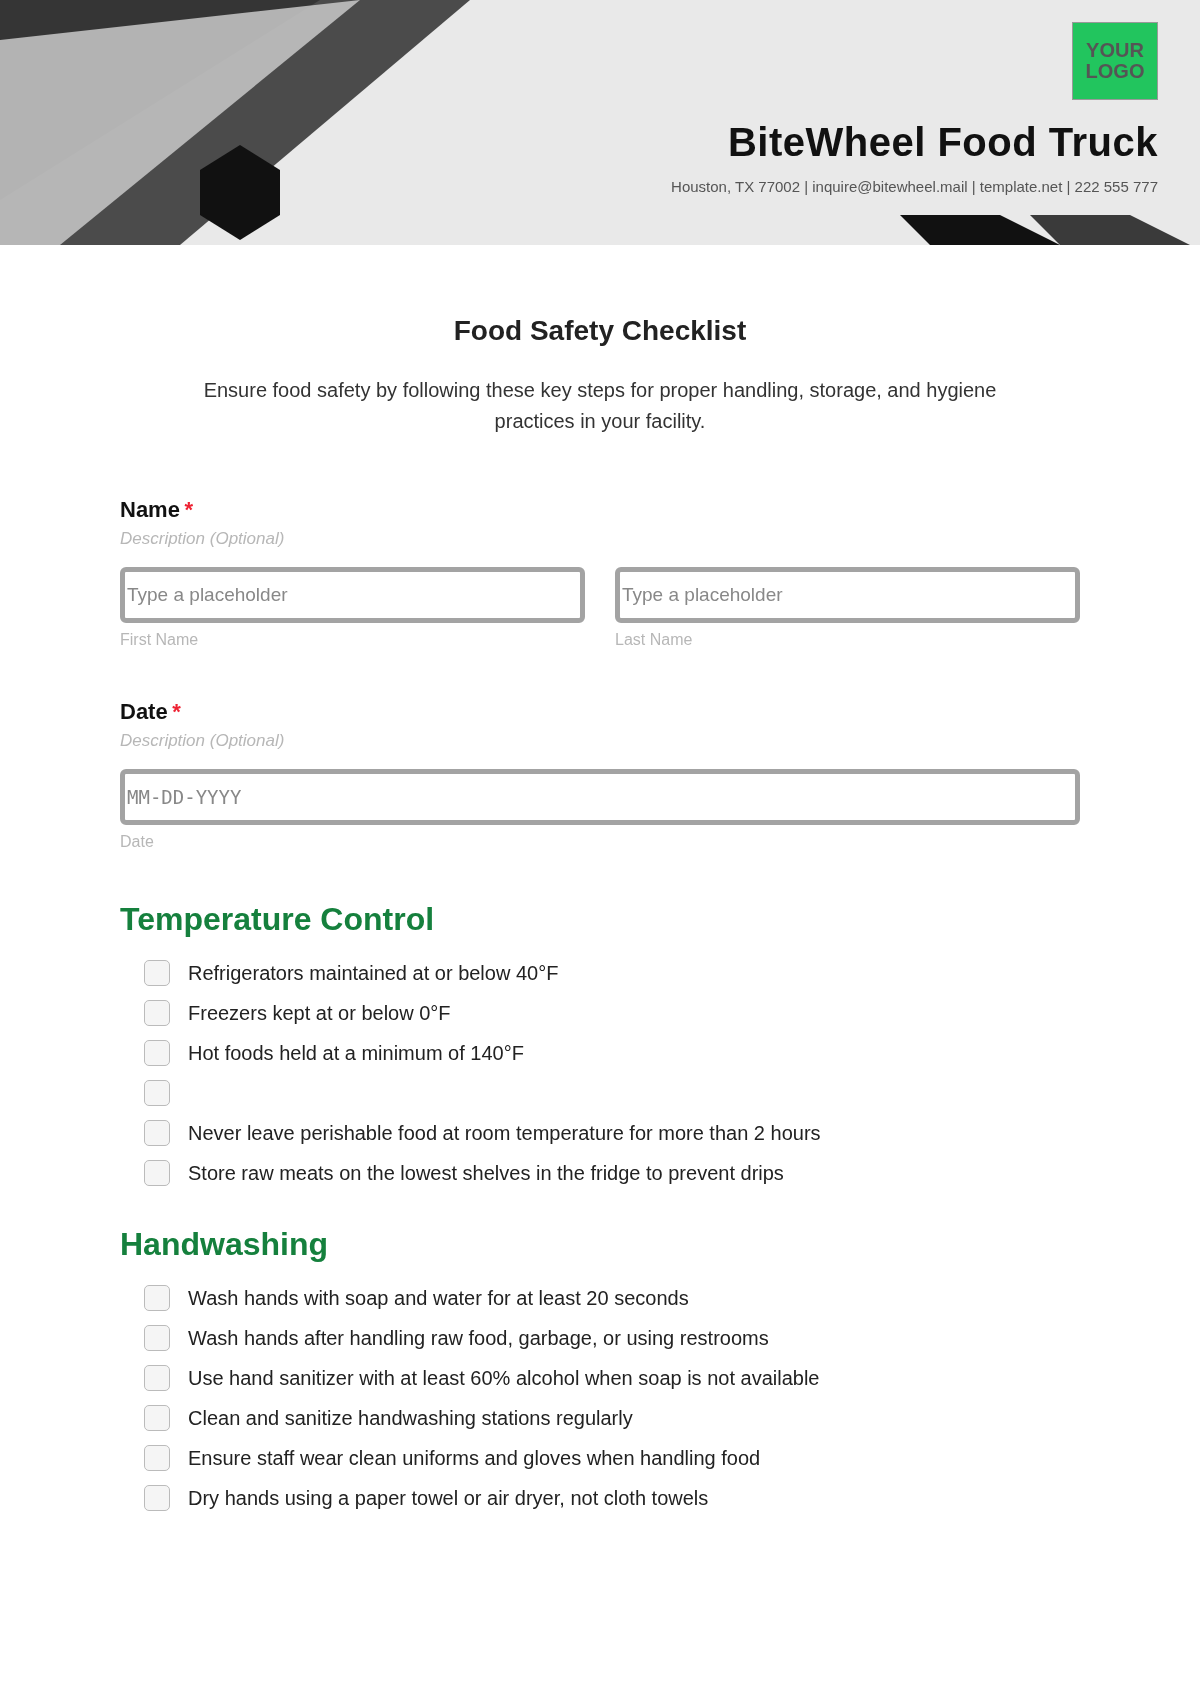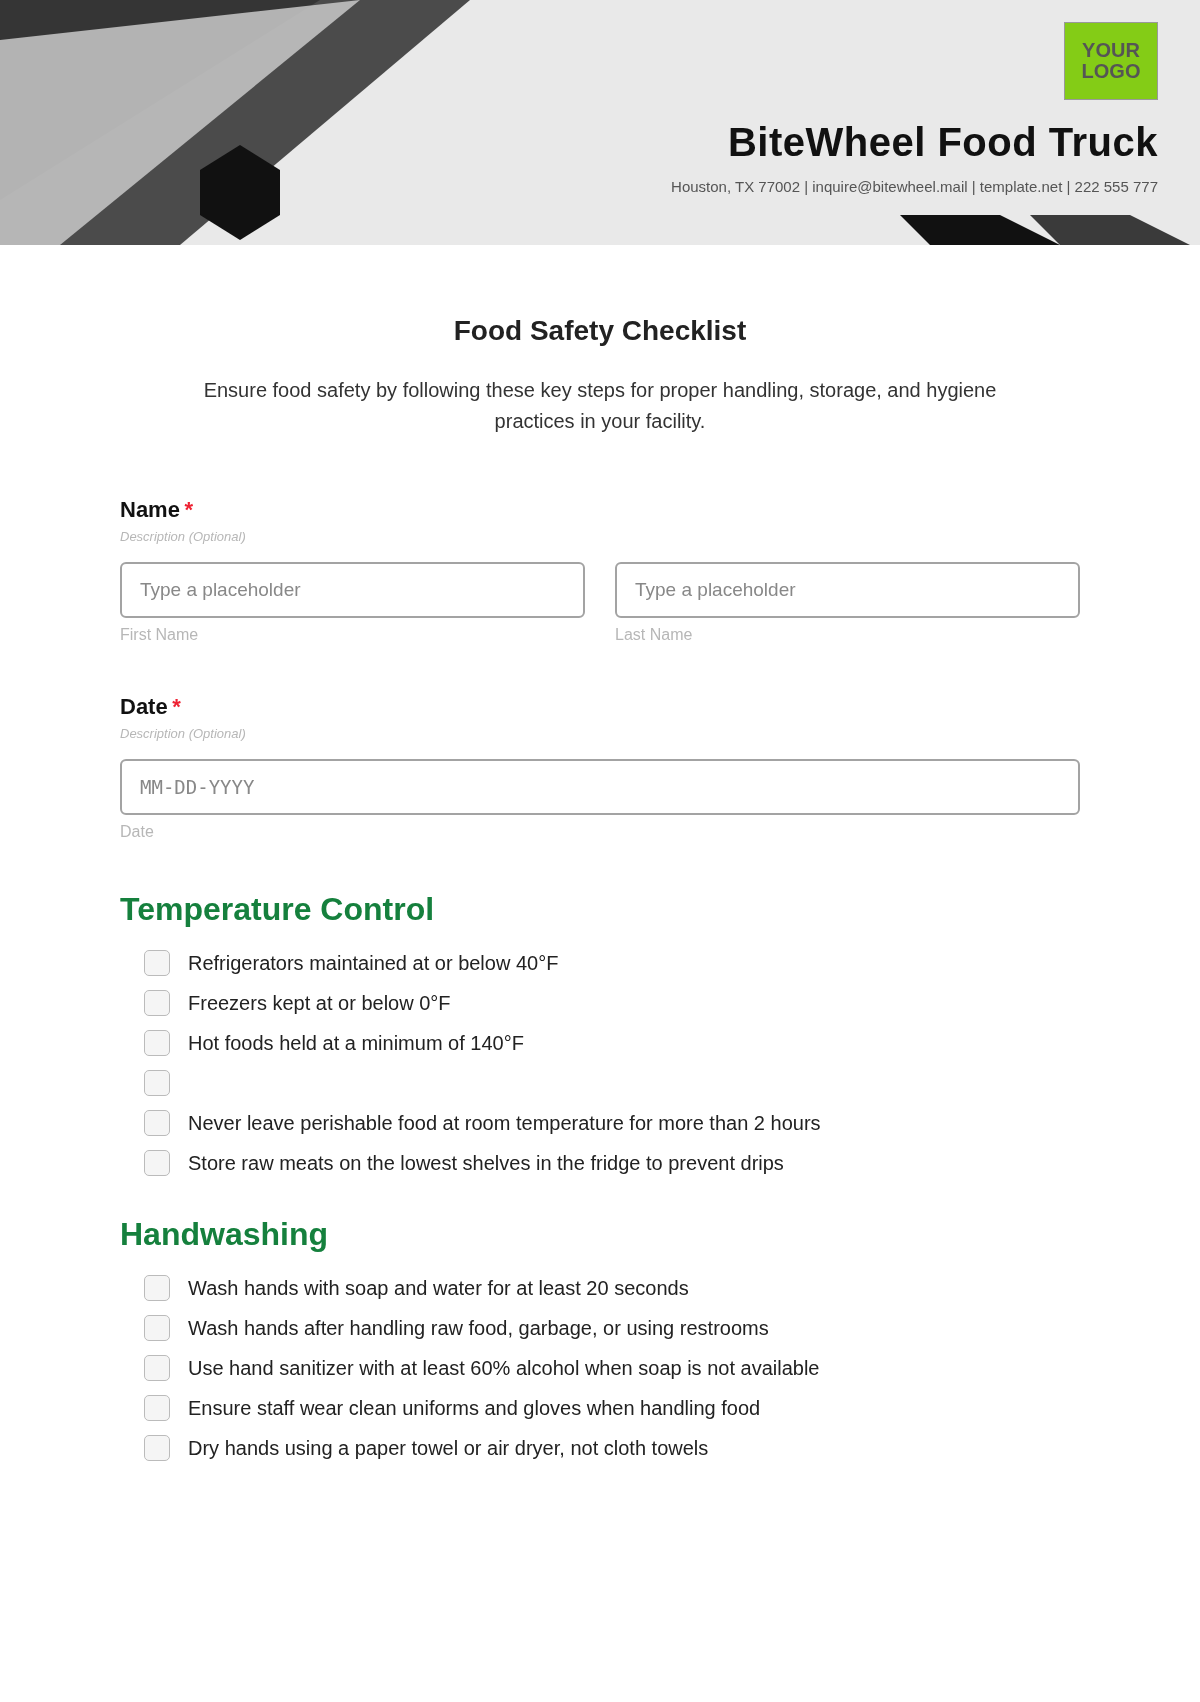--- a/index.html
+++ b/index.html
@@ -1,33 +1,33 @@
 <!DOCTYPE html>
 <html><head>
 <meta charset="utf-8">
 <style>
   * { box-sizing: border-box; margin: 0; padding: 0; }
   html, body { width: 1200px; font-family: Arial, Helvetica, sans-serif; color: #222; background:#fff;}
   .canvas { width:1200px; height:1702px; position:relative; overflow:hidden; background:#fff;}
   
   .header-strip { position:absolute; left:0; right:0; top:0; height:245px; background:#e9e9e9; overflow:hidden;}
   .header-strip svg { position:absolute; inset:0; }
-  .logo-box { position:absolute; top:22px; right:42px; width:94px; height:78px; background:#84cc16; border:1px solid #999; display:flex; align-items:center; justify-content:flex-end; text-align:center; font-weight:700; font-size:20px; line-height:1.05; color:#555;}
+  .logo-box { position:absolute; top:22px; right:42px; width:86px; height:78px; background:#22c55e; border:1px solid #999; display:flex; align-items:center; justify-content:flex-end; text-align:center; font-weight:700; font-size:20px; line-height:1.05; color:#555;}
   .company-name { position:absolute; top:120px; right:42px; font-size:40px; font-weight:800; color:#111; text-align:right; letter-spacing:.5px;}
   .company-meta { position:absolute; top:178px; right:42px; font-size:15px; color:#555; text-align:center;}
   
   .body-area { position:absolute; left:0; right:0; top:245px; bottom:0; padding:70px 120px 0 120px;}
   .form-title { font-size:28px; font-weight:800; text-align:center; margin-bottom:28px;}
   .form-desc { font-size:20px; color:#333; text-align:center; line-height:1.55; max-width:830px; margin:0 auto 60px;}
   .field-block { margin-bottom:50px;}
   .field-label { font-size:22px; font-weight:700; color:#111; }
-  .field-subdesc { font-size:13px; color:#b7b7b7; font-style:italic; margin-top:6px;}
+  .field-subdesc { font-size:17px; color:#b7b7b7; font-style:italic; margin-top:6px;}
   .input-row { display:flex; gap:30px; margin-top:18px;}
   .input-col { flex:1; }
-  .text-input { width:100%; height:56px; border:2px solid #a3a3a3; border-radius:6px; font-size:19px; padding:0 18px; color:#333;}
+  .text-input { width:100%; height:56px; border:5px solid #a3a3a3; border-radius:6px; font-size:19px; padding:0 2px; color:#333;}
   .text-input::placeholder { color:#888; }
   .sublabel { font-size:16px; color:#b7b7b7; margin-top:8px;}
   .section-title { font-size:32px; font-weight:800; color:#15803d; margin:14px 0 22px;}
   .check-list { padding-left:24px;}
   .check-row { display:flex; align-items:center; gap:18px; margin-bottom:14px;}
   .check-box { width:26px; height:26px; border:1px solid #bbb; border-radius:5px; background:#f5f5f5; flex:none; cursor:pointer;}
   .check-label { font-size:20px; color:#222; line-height:1.3;}
   .asterisk { color:#e23; }
 </style>
 </head>
@@ -128,20 +128,24 @@
       <div class="check-row">
           <div class="check-box"></div>
           <div class="check-label">Wash hands after handling raw food, garbage, or using restrooms</div>
         </div>
       <div class="check-row">
           <div class="check-box"></div>
           <div class="check-label">Use hand sanitizer with at least 60% alcohol when soap is not available</div>
         </div>
       <div class="check-row">
           <div class="check-box"></div>
+          <div class="check-label">Clean and sanitize handwashing stations regularly</div>
+        </div>
+      <div class="check-row">
+          <div class="check-box"></div>
           <div class="check-label">Ensure staff wear clean uniforms and gloves when handling food</div>
         </div>
       <div class="check-row">
           <div class="check-box"></div>
           <div class="check-label">Dry hands using a paper towel or air dryer, not cloth towels</div>
         </div>
     </div>
 
   </div>
 </div>

